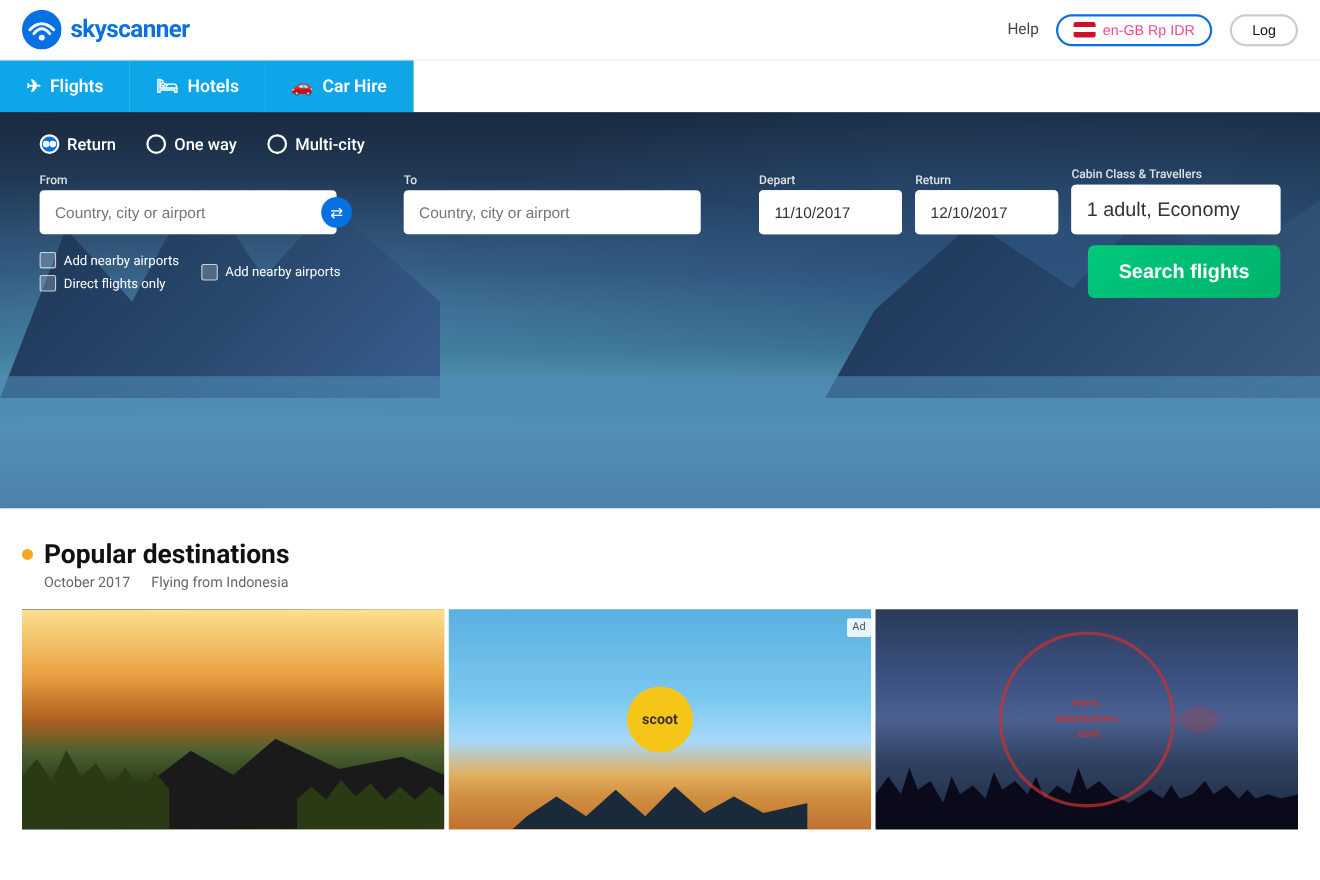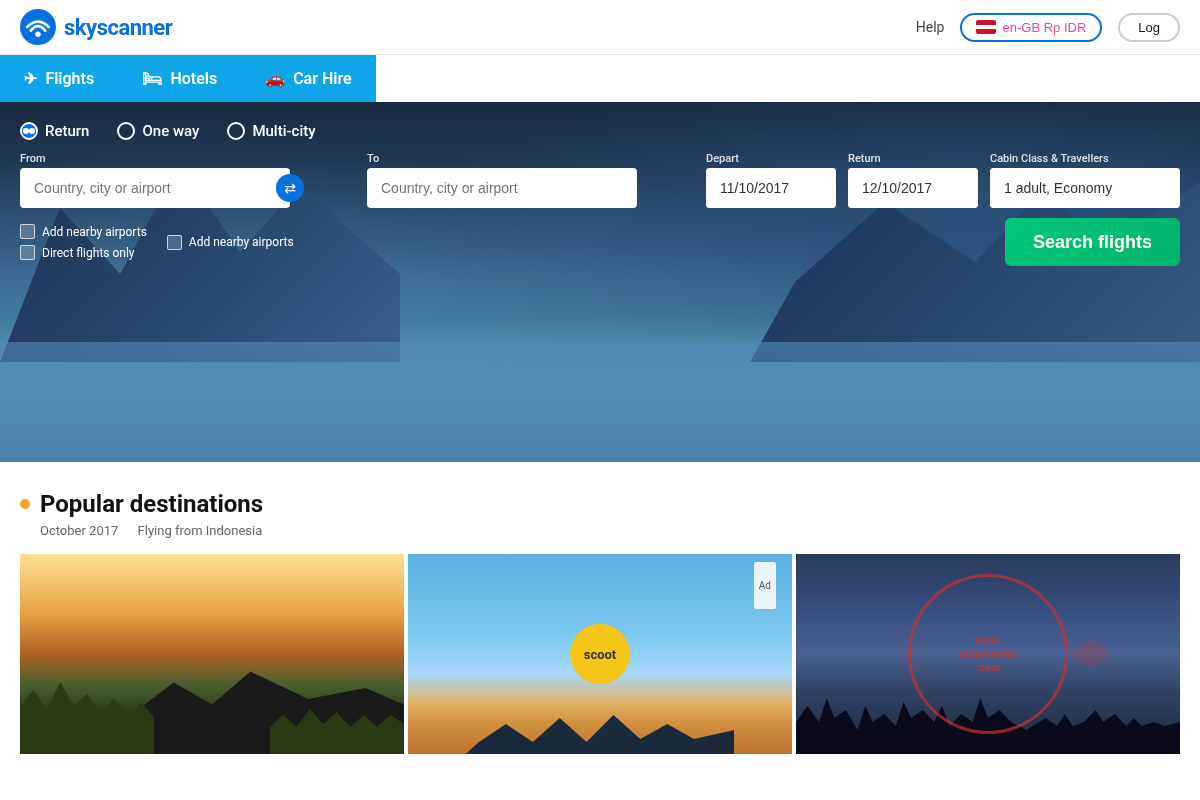--- a/index.html
+++ b/index.html
@@ -150,21 +150,21 @@
       background: linear-gradient(180deg, rgba(80,140,180,0.6) 0%, rgba(60,110,160,0.8) 100%);
     }
 
     
     .search-overlay {
       position: absolute;
       top: 0;
       left: 0;
       right: 0;
       z-index: 10;
-      padding: 20px 20px 0;
+      padding: 20px 36px 0;
     }
 
     
     .trip-type {
       display: flex;
       align-items: center;
       gap: 28px;
       margin-bottom: 12px;
     }
     .radio-label {
@@ -249,21 +249,21 @@
       color: #333;
       background: #fff;
       width: 130px;
       border-radius: 4px;
       cursor: pointer;
     }
     .cabin-input {
       border: none;
       outline: none;
       padding: 12px 14px;
-      font-size: 14px;
+      font-size: 18px;
       color: #333;
       background: #fff;
       width: 190px;
       border-radius: 4px;
       cursor: pointer;
     }
     .from-wrap {
       flex: 1;
       position: relative;
     }
@@ -411,24 +411,24 @@
       font-weight: 700;
       color: #333;
       position: absolute;
       top: 50%;
       left: 50%;
       transform: translate(-50%, -50%);
     }
     .ad-badge {
       position: absolute;
       top: 8px;
-      right: 16px;
+      right: 0;
       background: rgba(255,255,255,0.85);
       font-size: 10px;
-      padding: 18px 5px;
+      padding: 3px 5px;
       border-radius: 2px;
       color: #555;
     }
 
     
     .card-watermark {
       background: linear-gradient(
         180deg,
         #2a3a5a 0%,
         #3a5080 30%,

